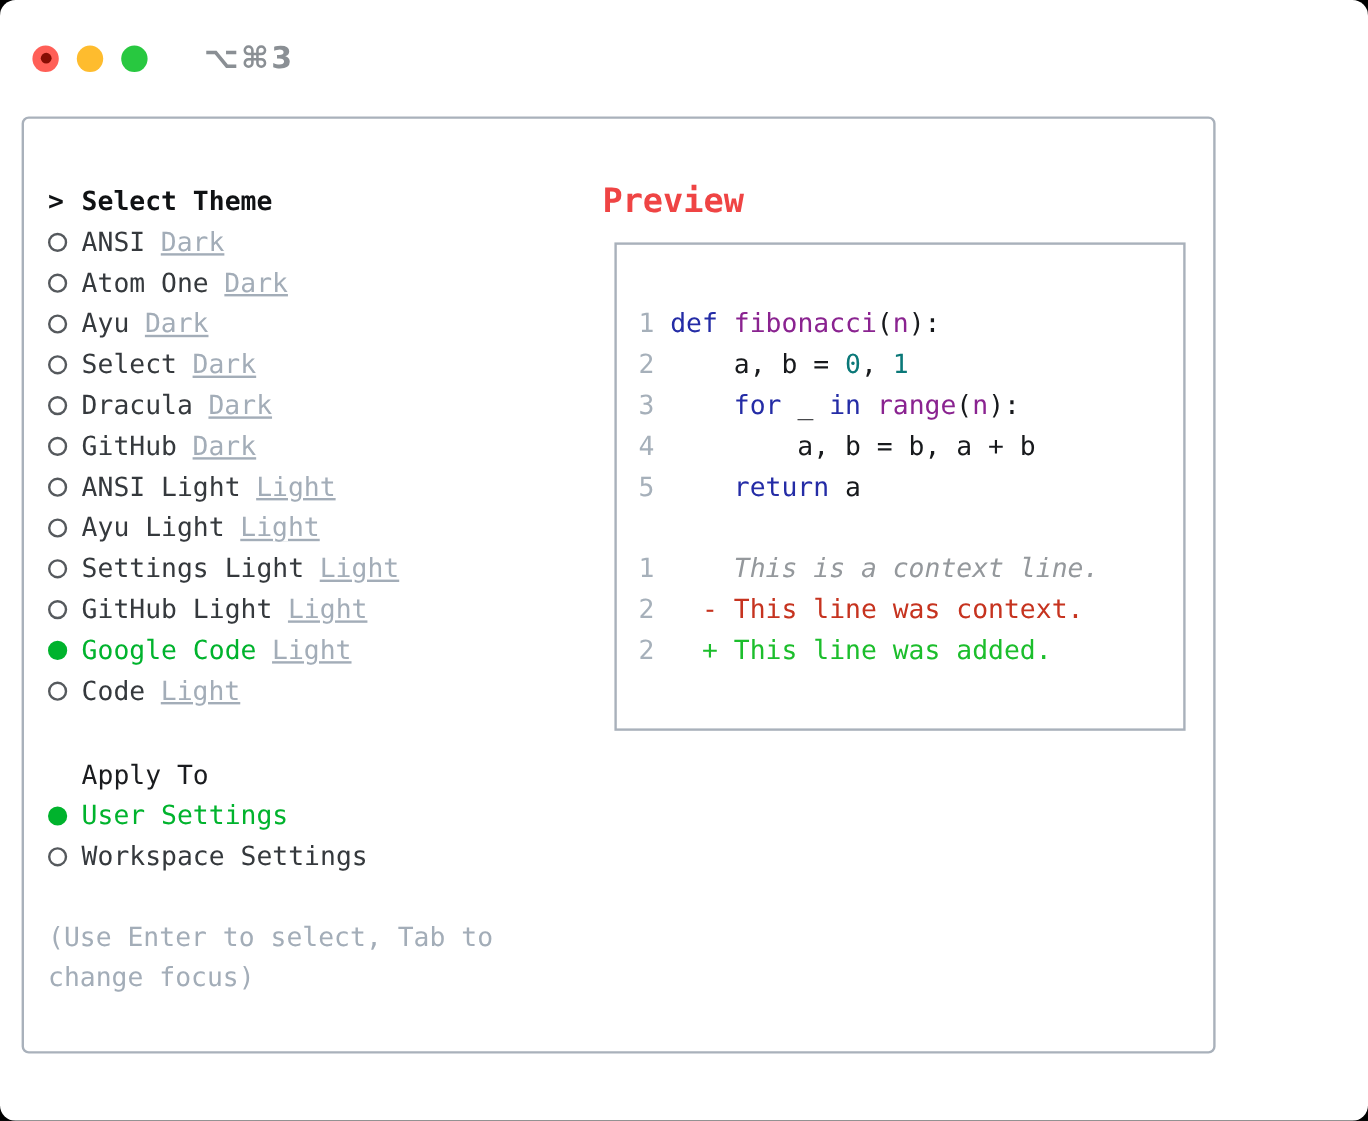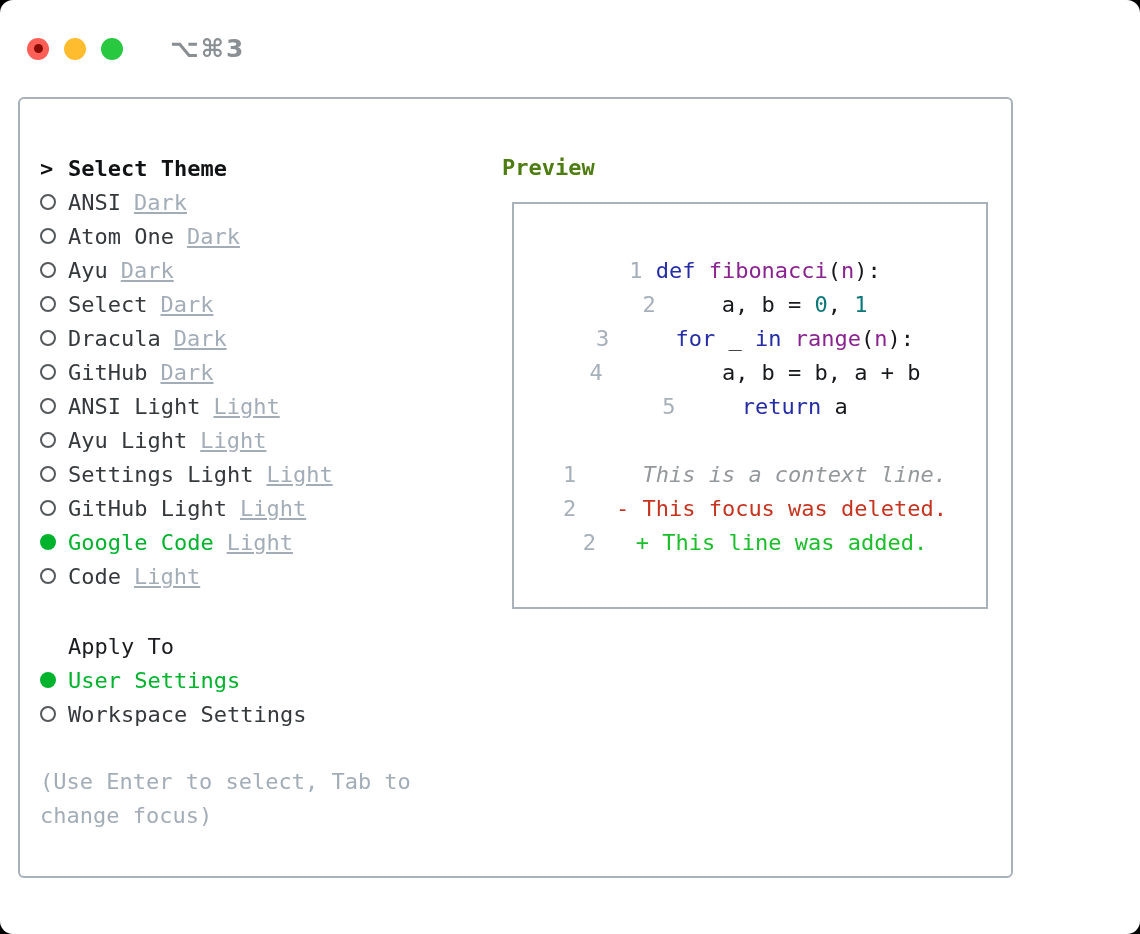--- a/index.html
+++ b/index.html
@@ -50,25 +50,25 @@
   .variant{color:var(--muted);margin-left:13px;text-decoration:underline;}
   .left-col{position:absolute;left:20px;top:52px;width:462px;}
   .apply-block{margin-top:36px;}
   .apply-header{color:#1a1c1f;}
   .hint{
     margin-top:34px;width:395px;
     color:var(--muted);font-size:22px;line-height:34px;white-space:normal;
   }
   
   .right-col{position:absolute;left:482px;top:52px;width:505px;}
-  .preview-header{font-size:22px;font-weight:700;color:#4d7c0f;height:34px;line-height:34px;}
+  .preview-header{font-size:28px;font-weight:700;color:#ef4444;height:34px;line-height:34px;}
   .preview-box{
     margin-left:10px;margin-top:17px;width:476px;height:407px;
     border:2px solid #a9b1bb;box-sizing:border-box;background:#fff;
-    padding:50px 8px 0 18px;overflow:hidden;text-align:center;
+    padding:50px 8px 0 18px;overflow:hidden;
   }
   .code-line{height:34px;line-height:34px;font-size:22px;white-space:pre;}
   .ln{display:inline-block;min-width:1ch;color:var(--line-number);}
   .tok-pln{color:#17191c;}
   .tok-kwd{color:var(--code-blue);}
   .tok-typ{color:var(--code-purple);}
   .tok-lit{color:var(--code-teal);}
   .tok-ctx{color:var(--context-gray);font-style:italic;}
   .tok-del{color:var(--diff-red);}
   .tok-add{color:var(--diff-green);}
@@ -195,19 +195,19 @@
     <div class="right-col">
       <div class="preview-header">Preview</div>
       <div class="preview-box" id="preview-code">
           <div class="code-line"><span class="ln">1</span> <span class="tok-kwd">def</span><span class="tok-pln"> </span><span class="tok-typ">fibonacci</span><span class="tok-pln">(</span><span class="tok-typ">n</span><span class="tok-pln">):</span></div>
           <div class="code-line"><span class="ln">2</span> <span class="tok-pln">    a, b = </span><span class="tok-lit">0</span><span class="tok-pln">, </span><span class="tok-lit">1</span></div>
           <div class="code-line"><span class="ln">3</span> <span class="tok-pln">    </span><span class="tok-kwd">for</span><span class="tok-pln"> _ </span><span class="tok-kwd">in</span><span class="tok-pln"> </span><span class="tok-typ">range</span><span class="tok-pln">(</span><span class="tok-typ">n</span><span class="tok-pln">):</span></div>
           <div class="code-line"><span class="ln">4</span> <span class="tok-pln">        a, b = b, a + b</span></div>
           <div class="code-line"><span class="ln">5</span> <span class="tok-pln">    </span><span class="tok-kwd">return</span><span class="tok-pln"> a</span></div>
           <div class="code-line"><span class="ln"></span> </div>
           <div class="code-line"><span class="ln">1</span> <span class="tok-ctx">    This is a context line.</span></div>
-          <div class="code-line"><span class="ln">2</span> <span class="tok-del">  - This focus was deleted.</span></div>
+          <div class="code-line"><span class="ln">2</span> <span class="tok-del">  - This line was context.</span></div>
           <div class="code-line"><span class="ln">2</span> <span class="tok-add">  + This line was added.</span></div>
         </div>
     </div>
 
   </div>
 </div>
 
 </body></html>

